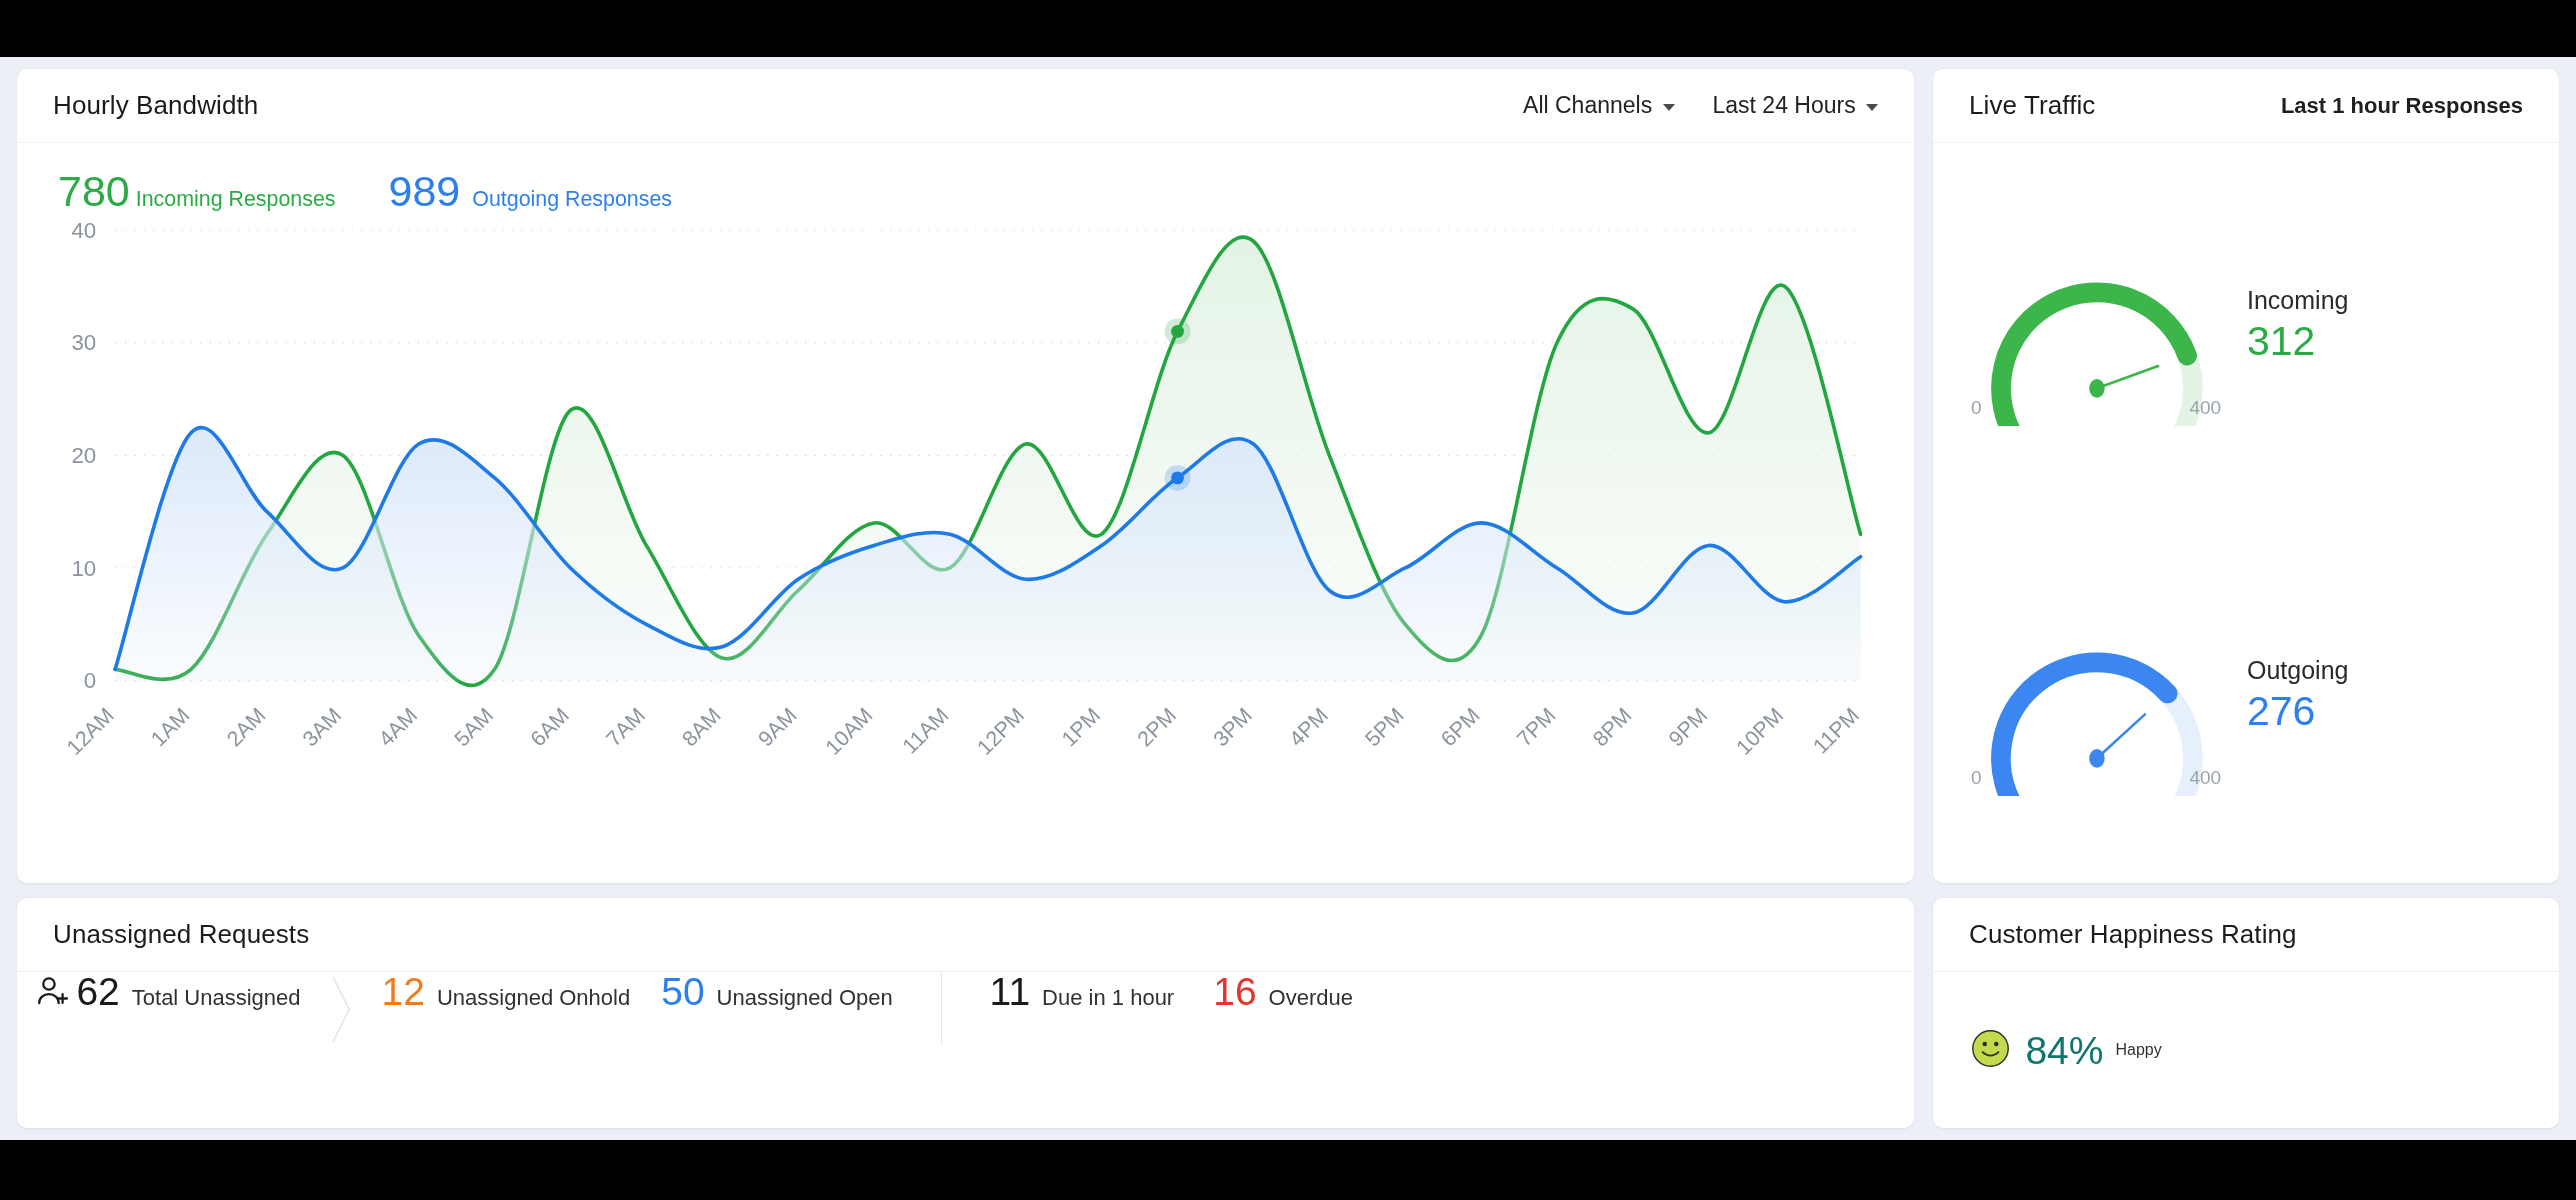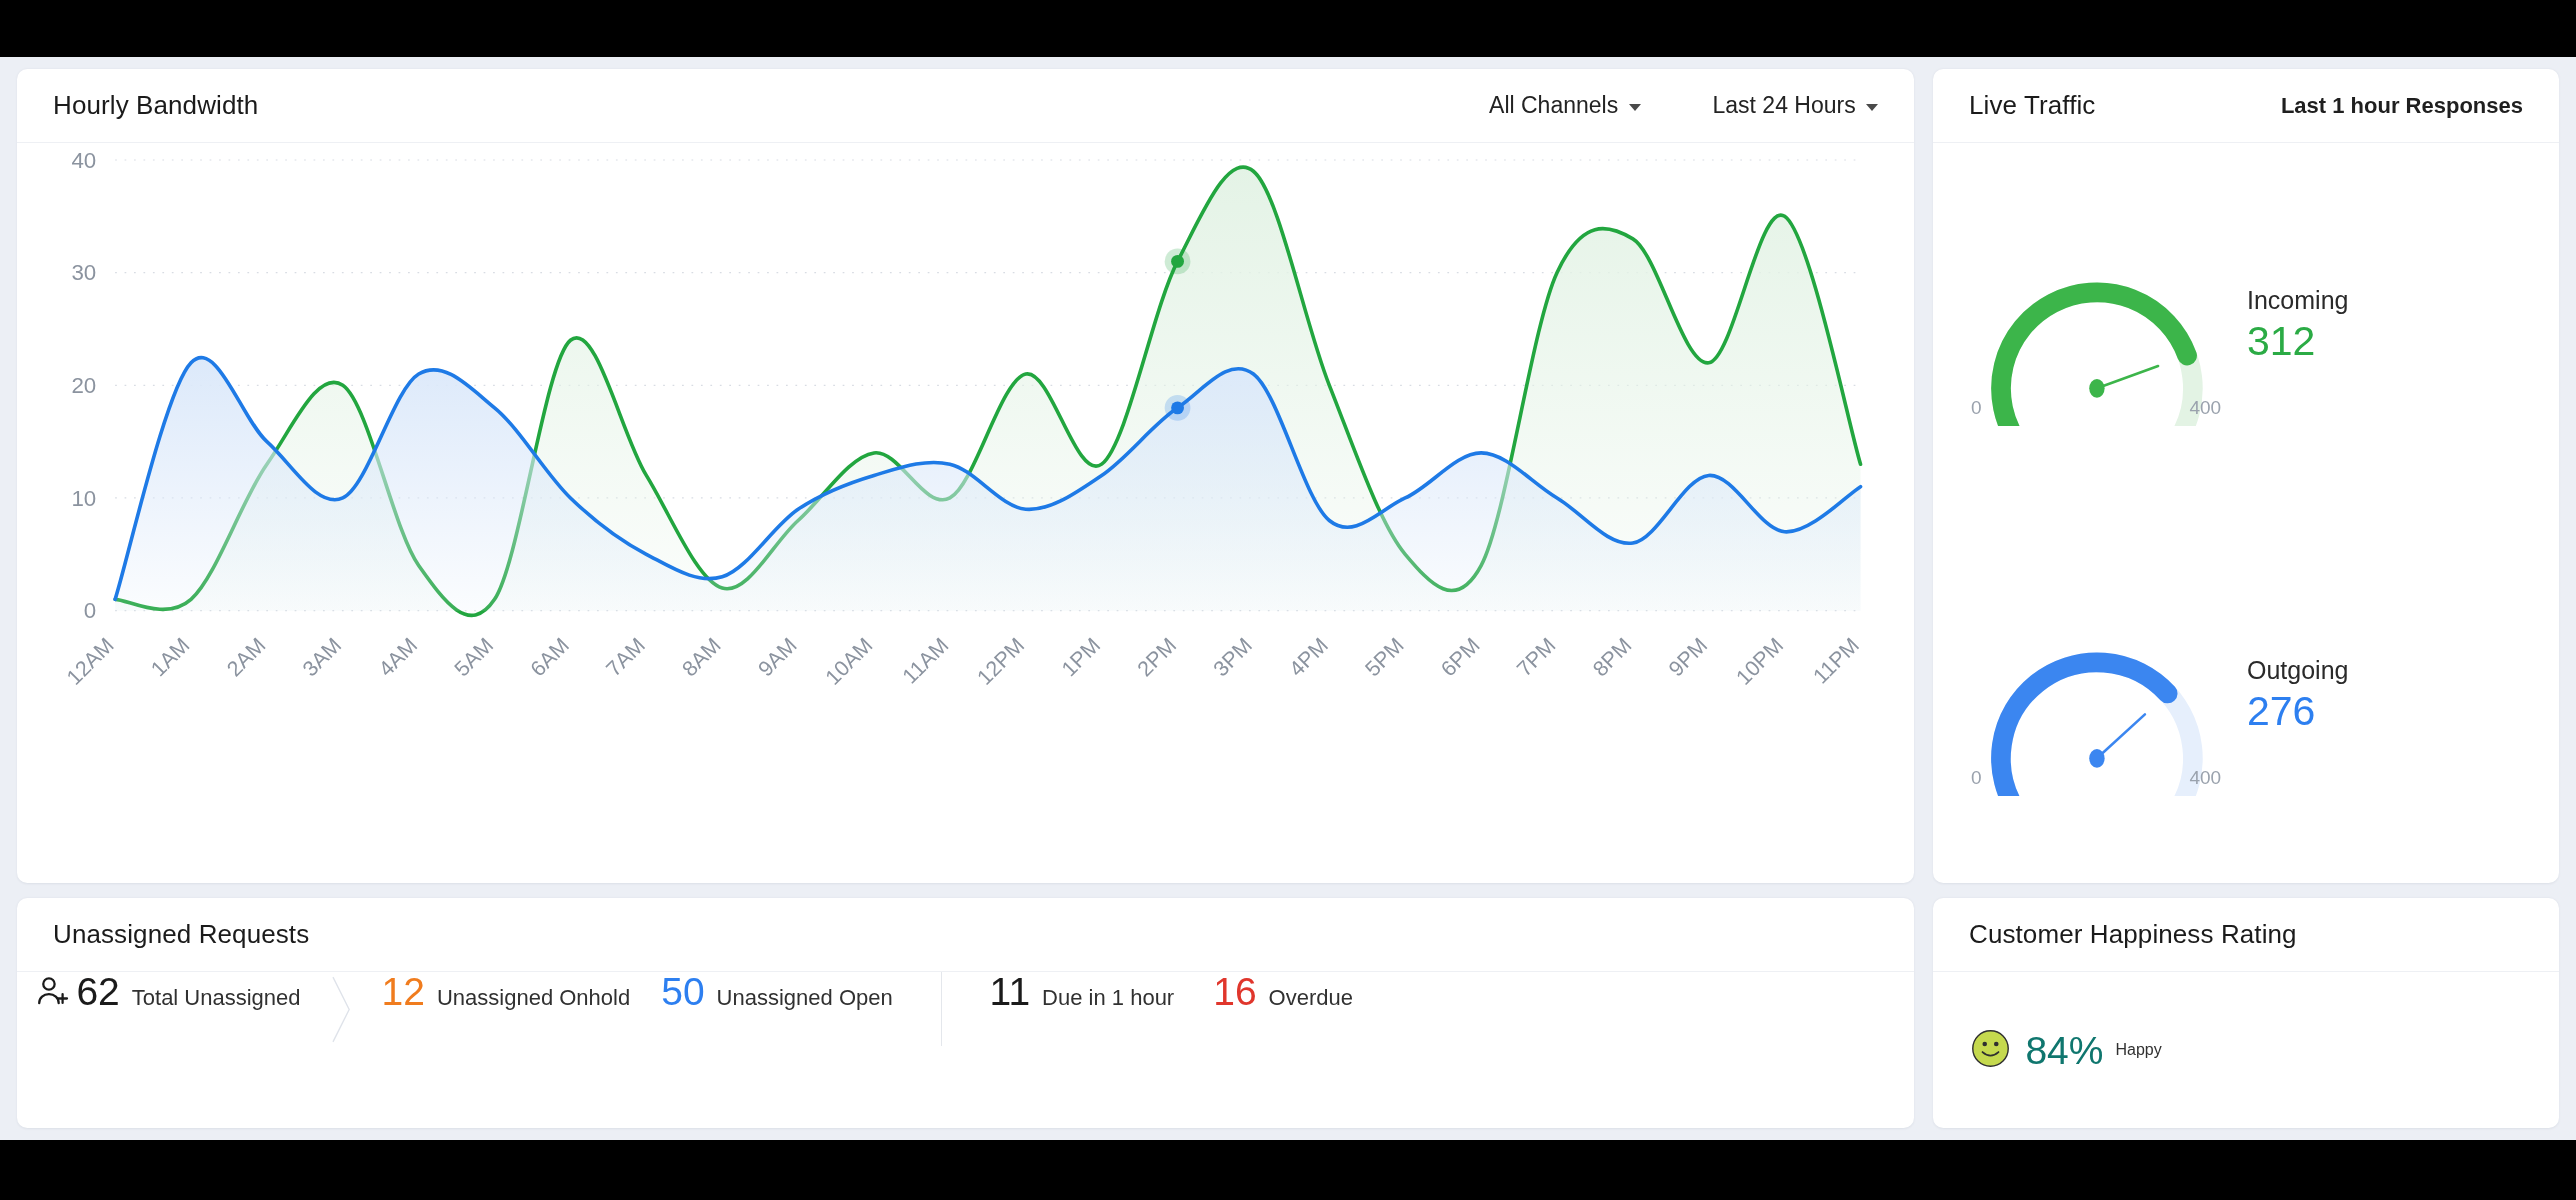--- a/index.html
+++ b/index.html
@@ -34,21 +34,21 @@
   .card-head {
     height: 74px;
     display: flex; align-items: center; justify-content: space-between;
     padding: 0 36px;
     border-bottom: 0.9px solid #eef0f4;
     flex: 0 0 auto;
   }
   .card-title {
     font-size: 26px; color: #1b1b1b; font-weight: 400; letter-spacing: 0.1px;
   }
-  .head-controls { display: flex; align-items: center; gap: 72px; }
+  .head-controls { display: flex; align-items: center; gap: 38px; }
   .dropdown {
     display: flex; align-items: center; gap: 10.3px;
     font-size: 23px; color: #232323; cursor: pointer;
   }
   .caret {
     width: 0; height: 0;
     border-left: 6px solid transparent;
     border-right: 6px solid transparent;
     border-top: 7.7px solid #4a4a4a;
     margin-top: 3.4px;
@@ -129,20 +129,30 @@
             <span>All Channels</span>
             <span class="caret"></span>
           </div>
           <div class="dropdown">
             <span>Last 24 Hours</span>
             <span class="caret"></span>
           </div>
         </div>
       </div>
 
+      <div class="legend">
+        <div class="legend-item lg-green">
+          <span class="legend-num">780</span>
+          <span class="legend-lbl">Incoming Responses</span>
+        </div>
+        <div class="legend-item lg-blue">
+          <span class="legend-num">989</span>
+          <span class="legend-lbl">Outgoing Responses</span>
+        </div>
+      </div>
 
       <div class="chart-wrap">
         <svg class="chart-svg" id="line-chart" viewBox="0 0 2120 670" preserveAspectRatio="none">
             <defs>
               <linearGradient id="grad0" x1="0" y1="0" x2="0" y2="1">
                 <stop offset="0%" stop-color="#e4f3e6" stop-opacity="1"></stop>
                 <stop offset="100%" stop-color="#e4f3e6" stop-opacity="0.12"></stop>
               </linearGradient>
               <linearGradient id="grad1" x1="0" y1="0" x2="0" y2="1">
                 <stop offset="0%" stop-color="#dce9fa" stop-opacity="1"></stop>

